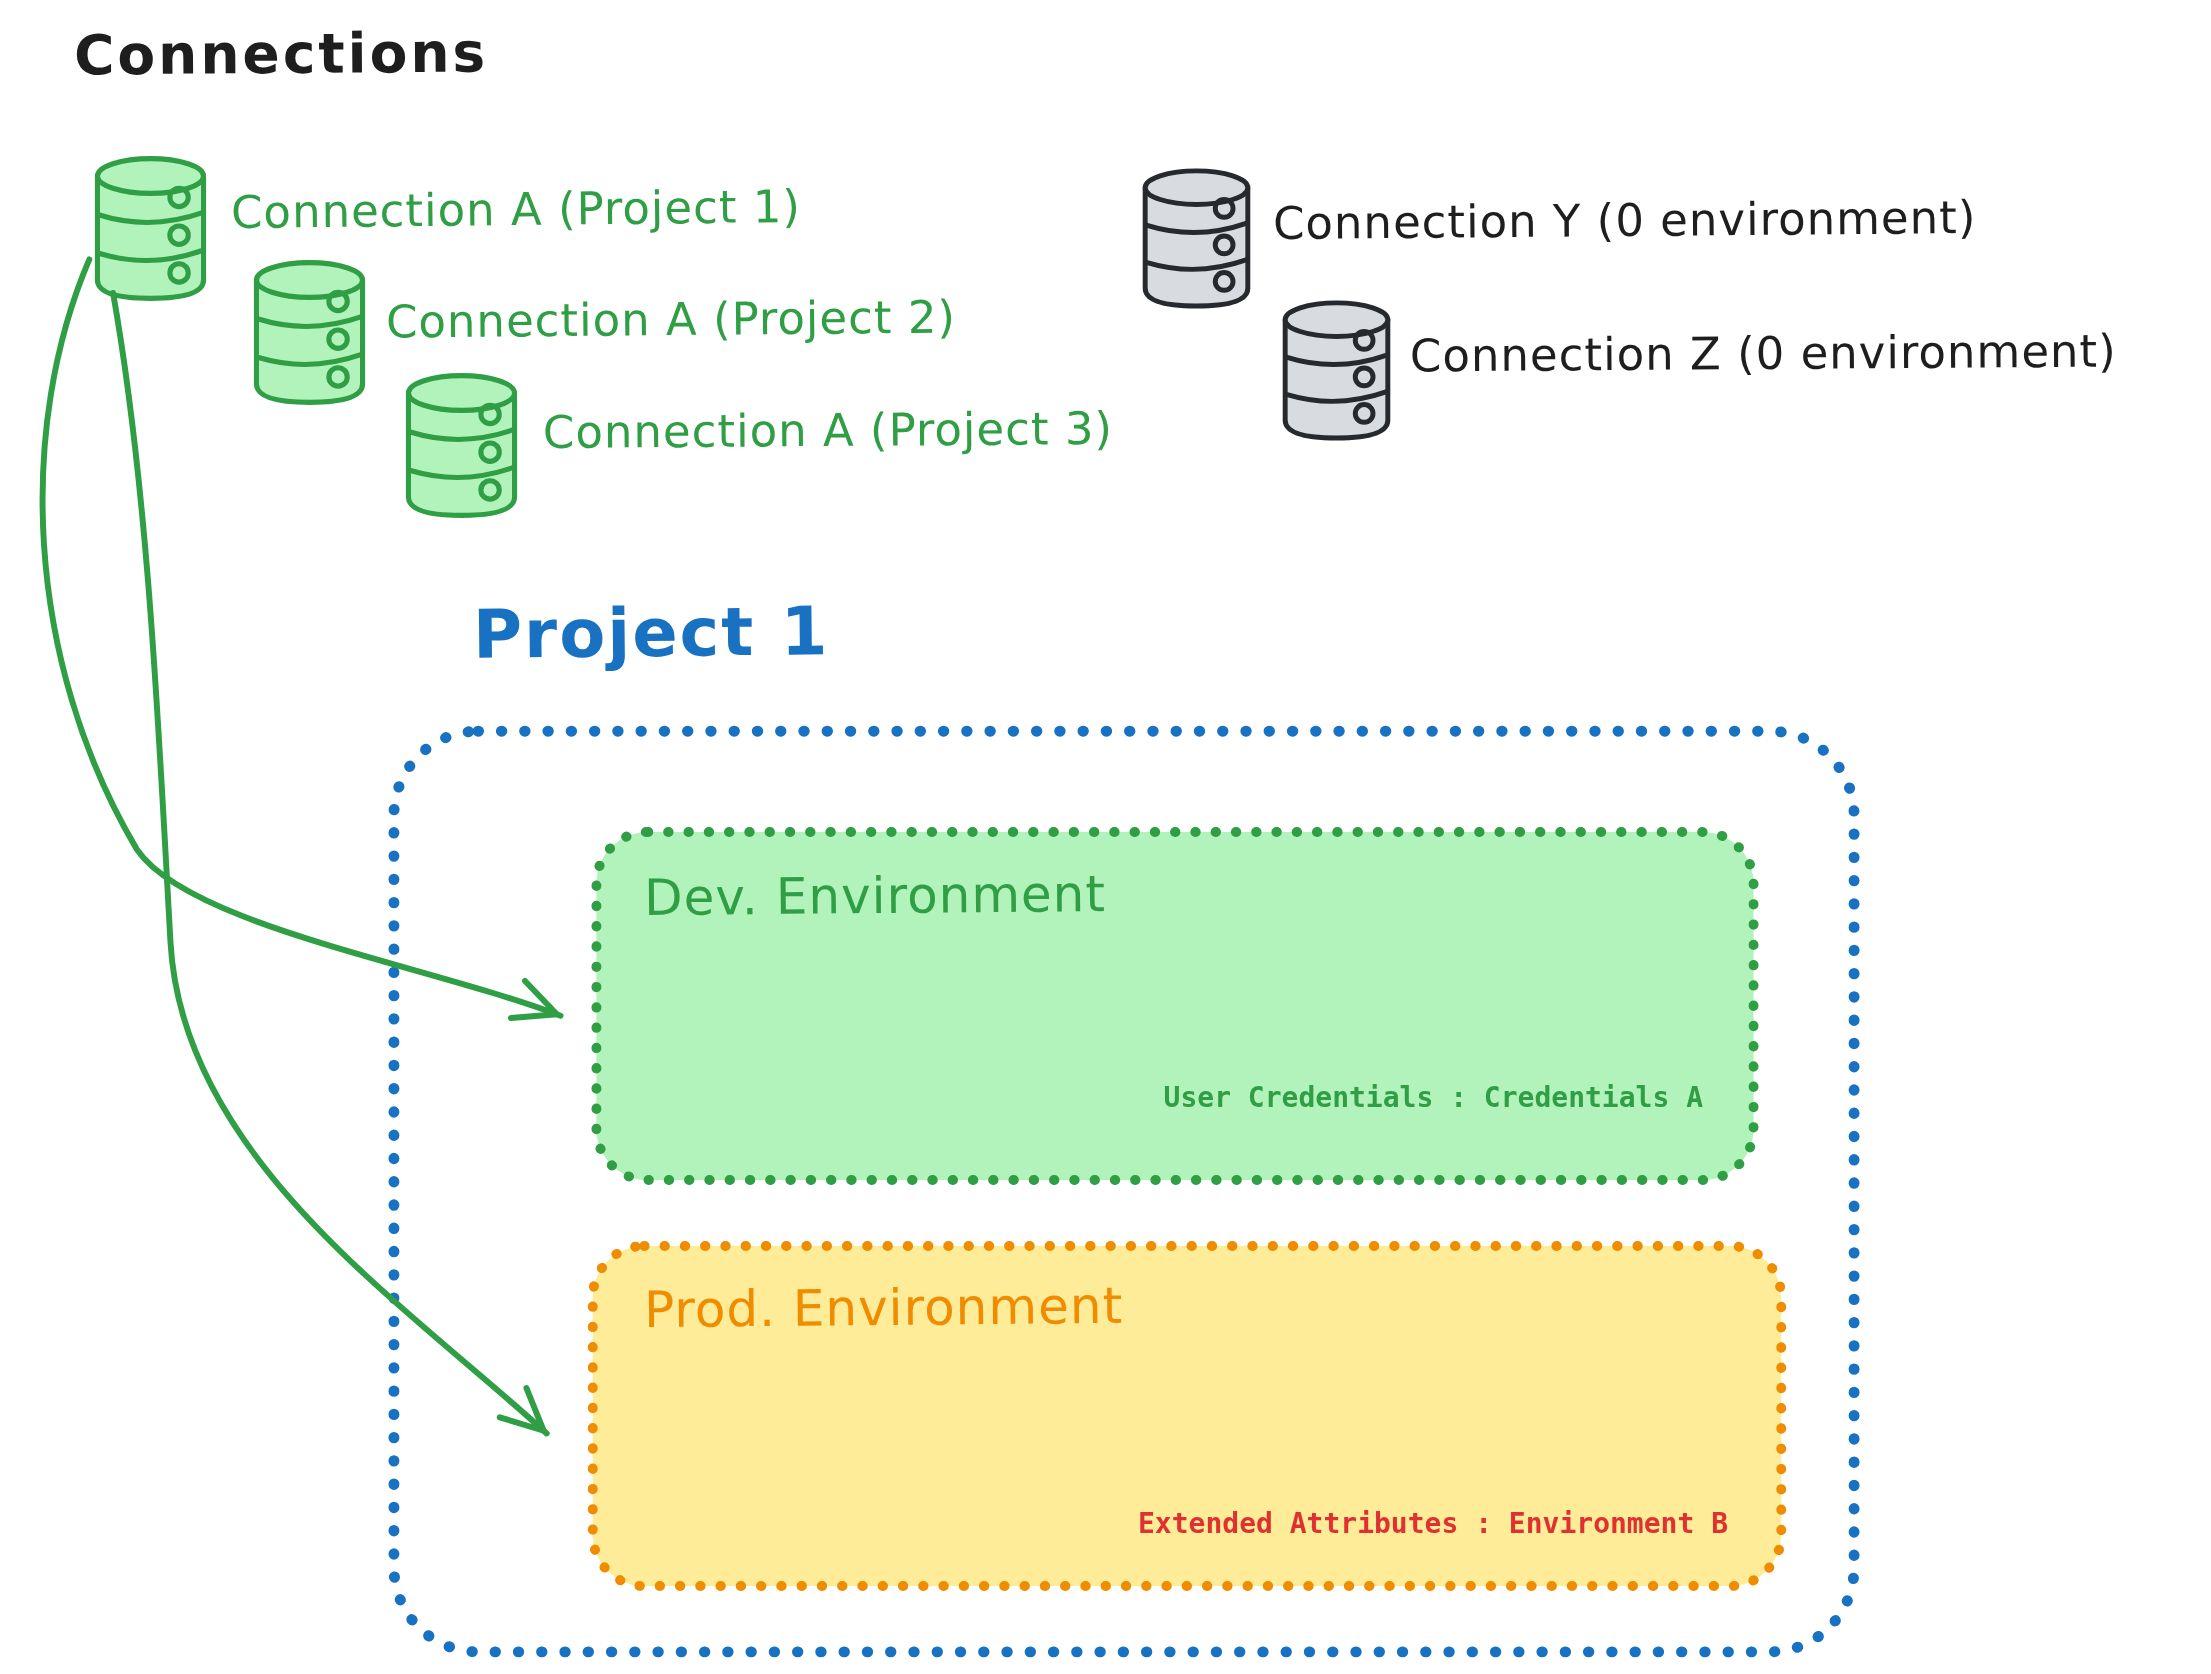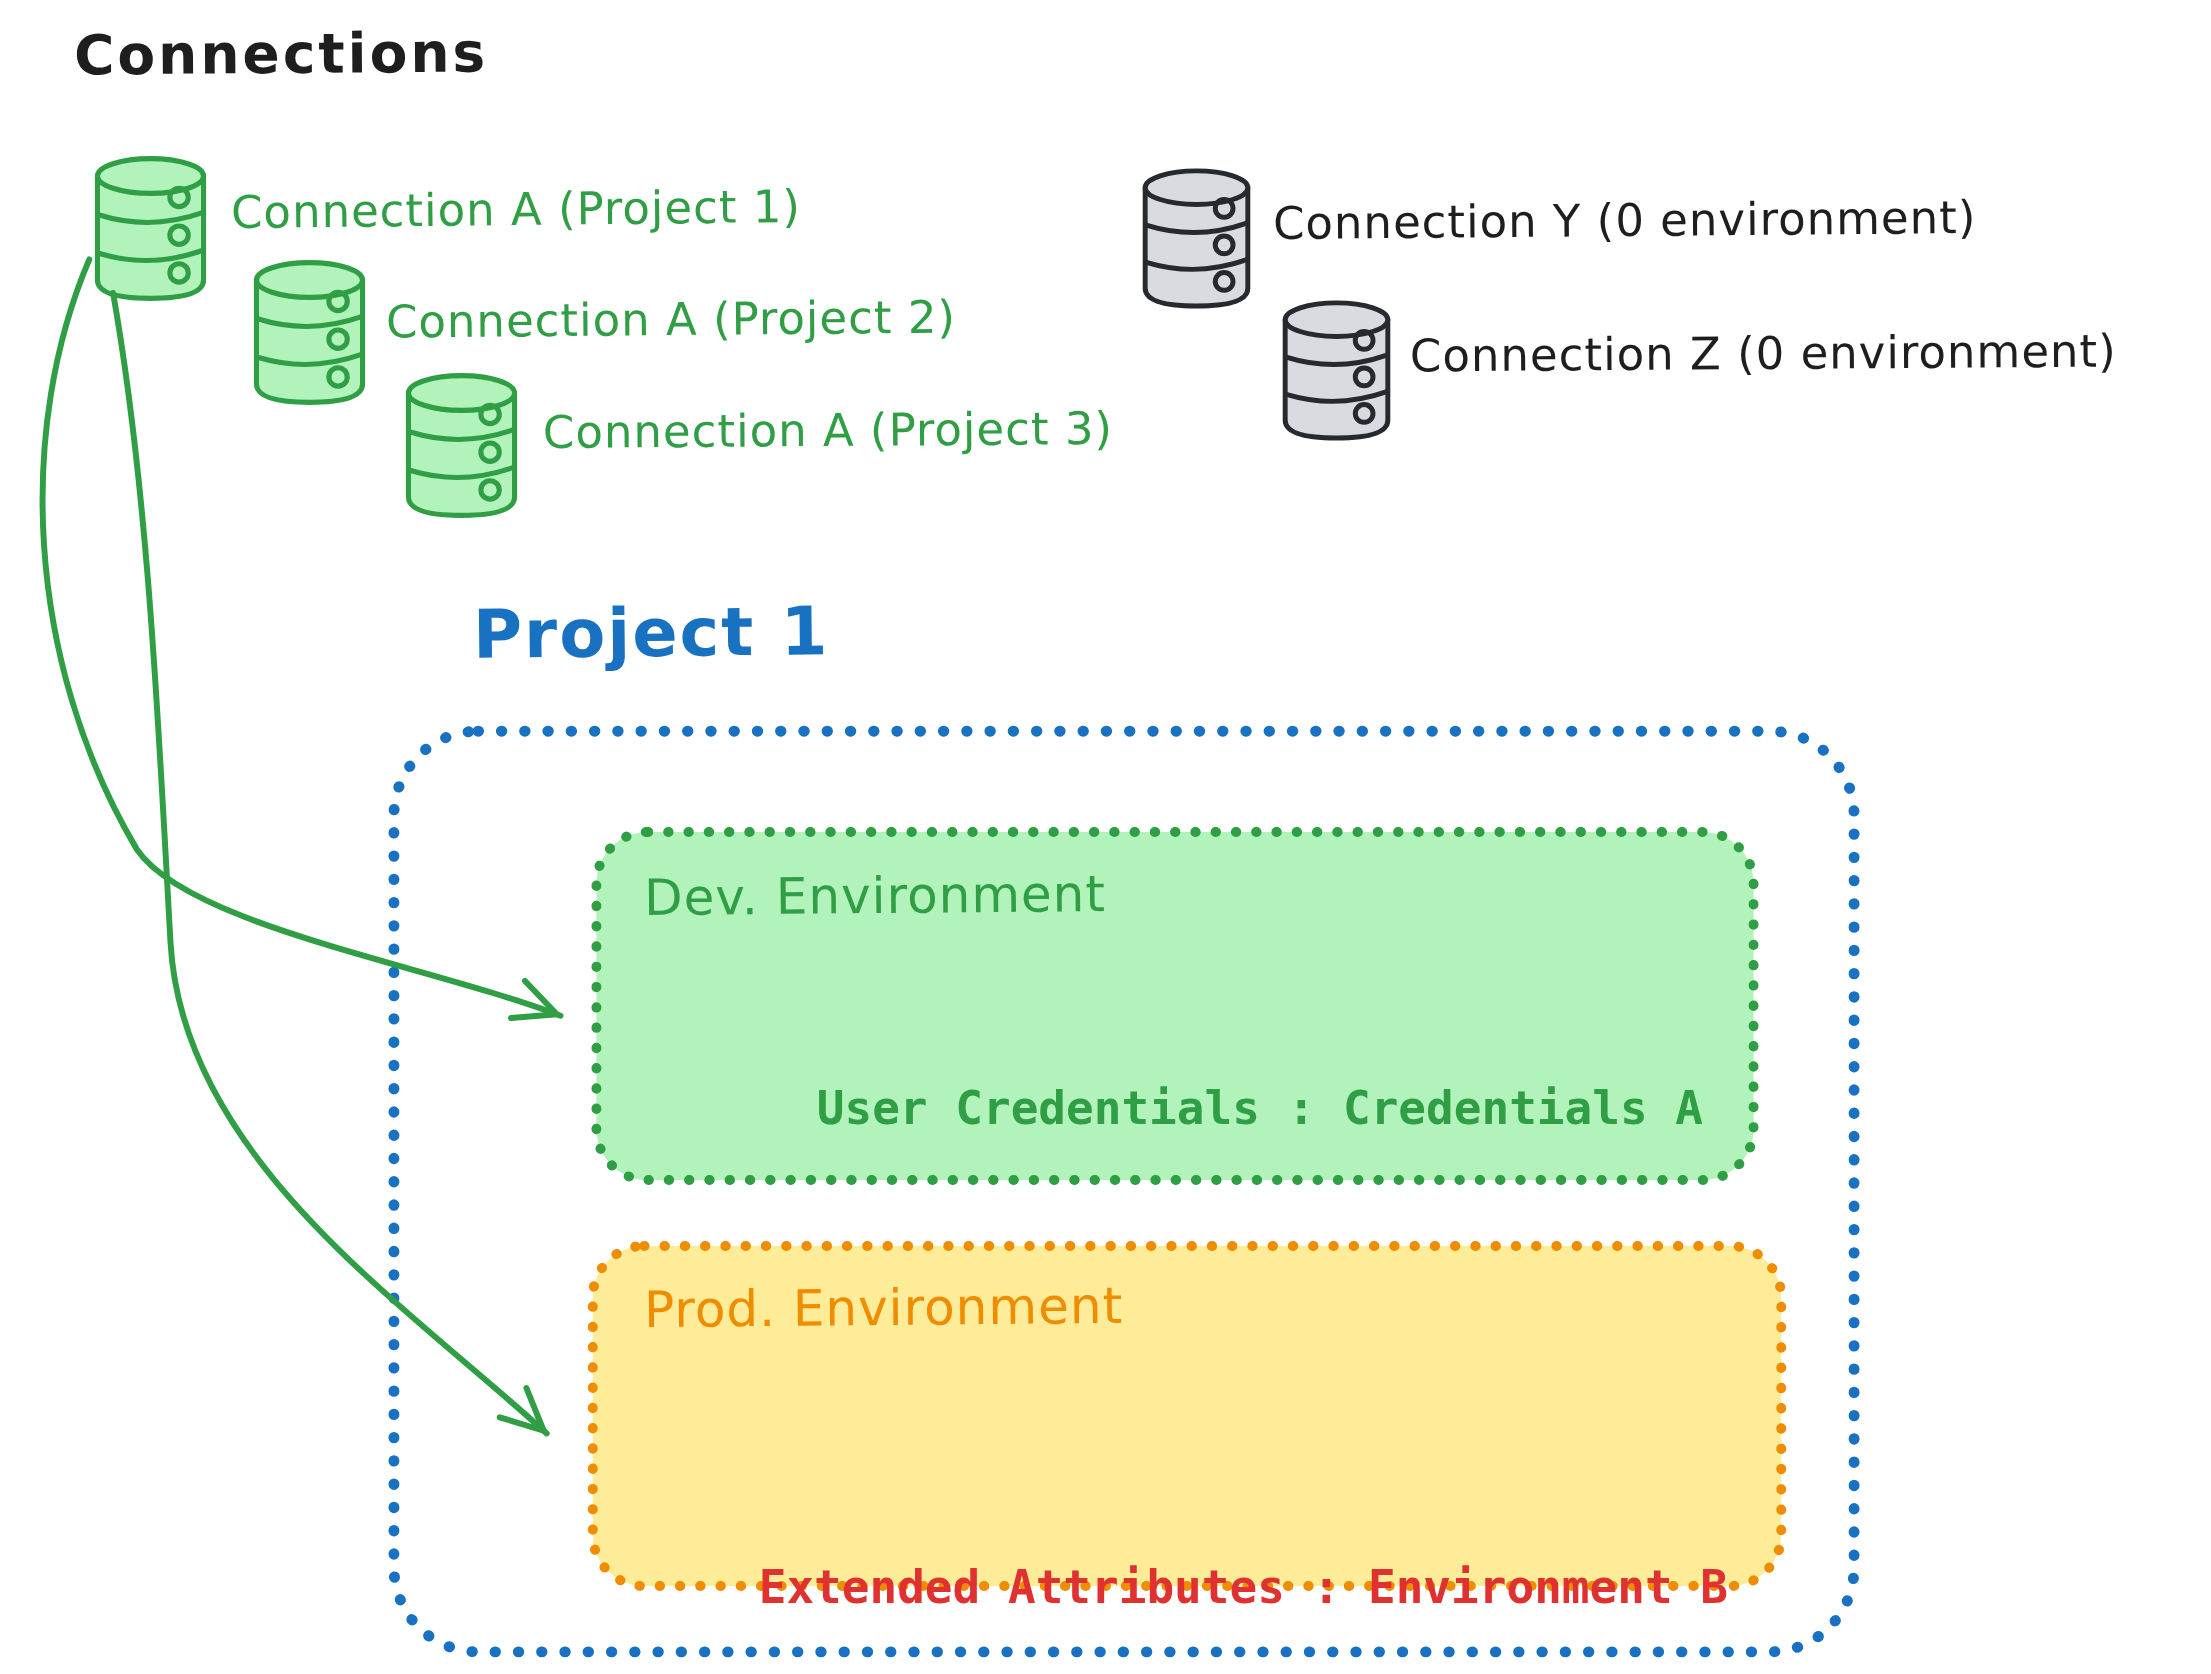--- a/index.html
+++ b/index.html
@@ -48,21 +48,21 @@
     font-size: 50px; font-weight: 500;
     letter-spacing: 1px;
   }
   .dev-title  { left: 644px; top: 867px;  color: var(--green, #2f9e44); transform: rotate(-0.5deg); }
   .prod-title { left: 644px; top: 1279px; color: var(--orange, #f08c00); transform: rotate(-0.5deg); }
 
   
   .mono {
     font-family: "DejaVu Sans Mono", "Liberation Mono", monospace;
     font-weight: 600;
-    font-size: 46px;
+    font-size: 28px;
     white-space: pre;
   }
   .dev-cred {
     left: 596px; top: 1081px; width: 1107px;
     text-align: right;
     color: var(--green, #2f9e44);
   }
   .prod-map {
     left: 592px; top: 1424px; width: 1136px;
     text-align: right;

